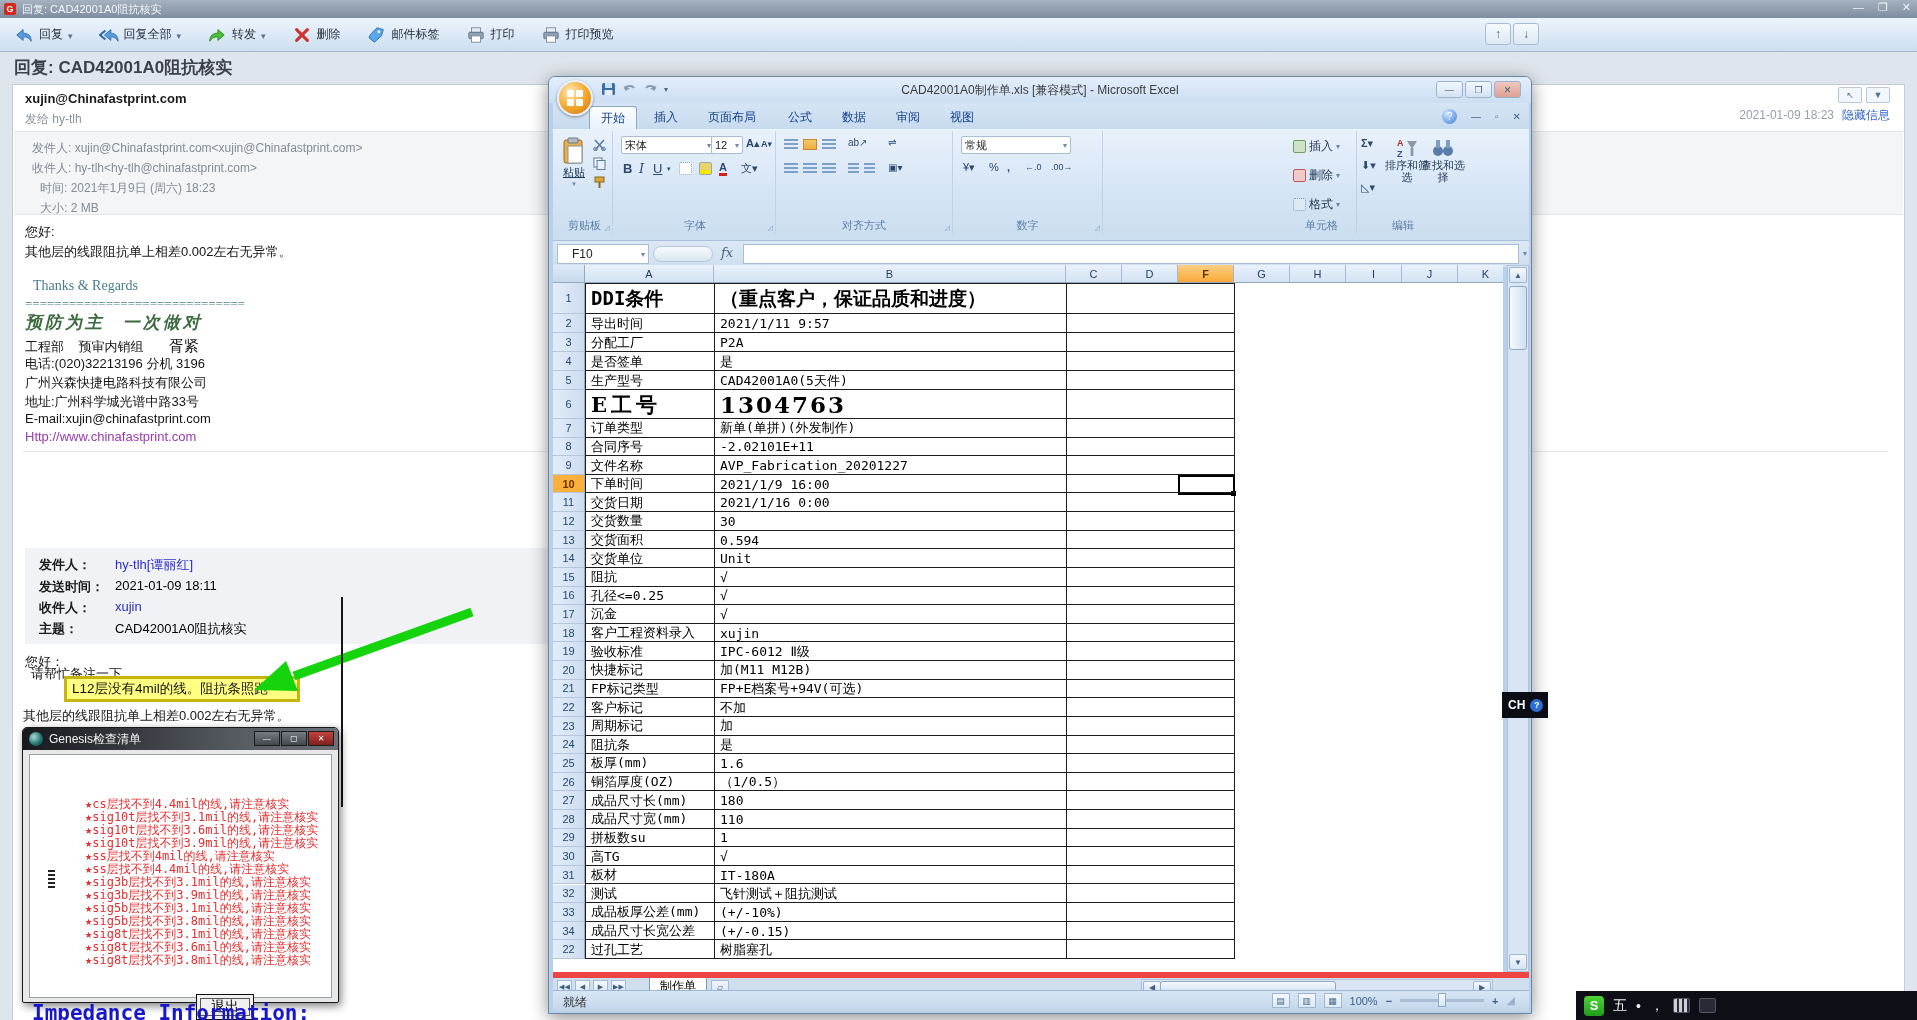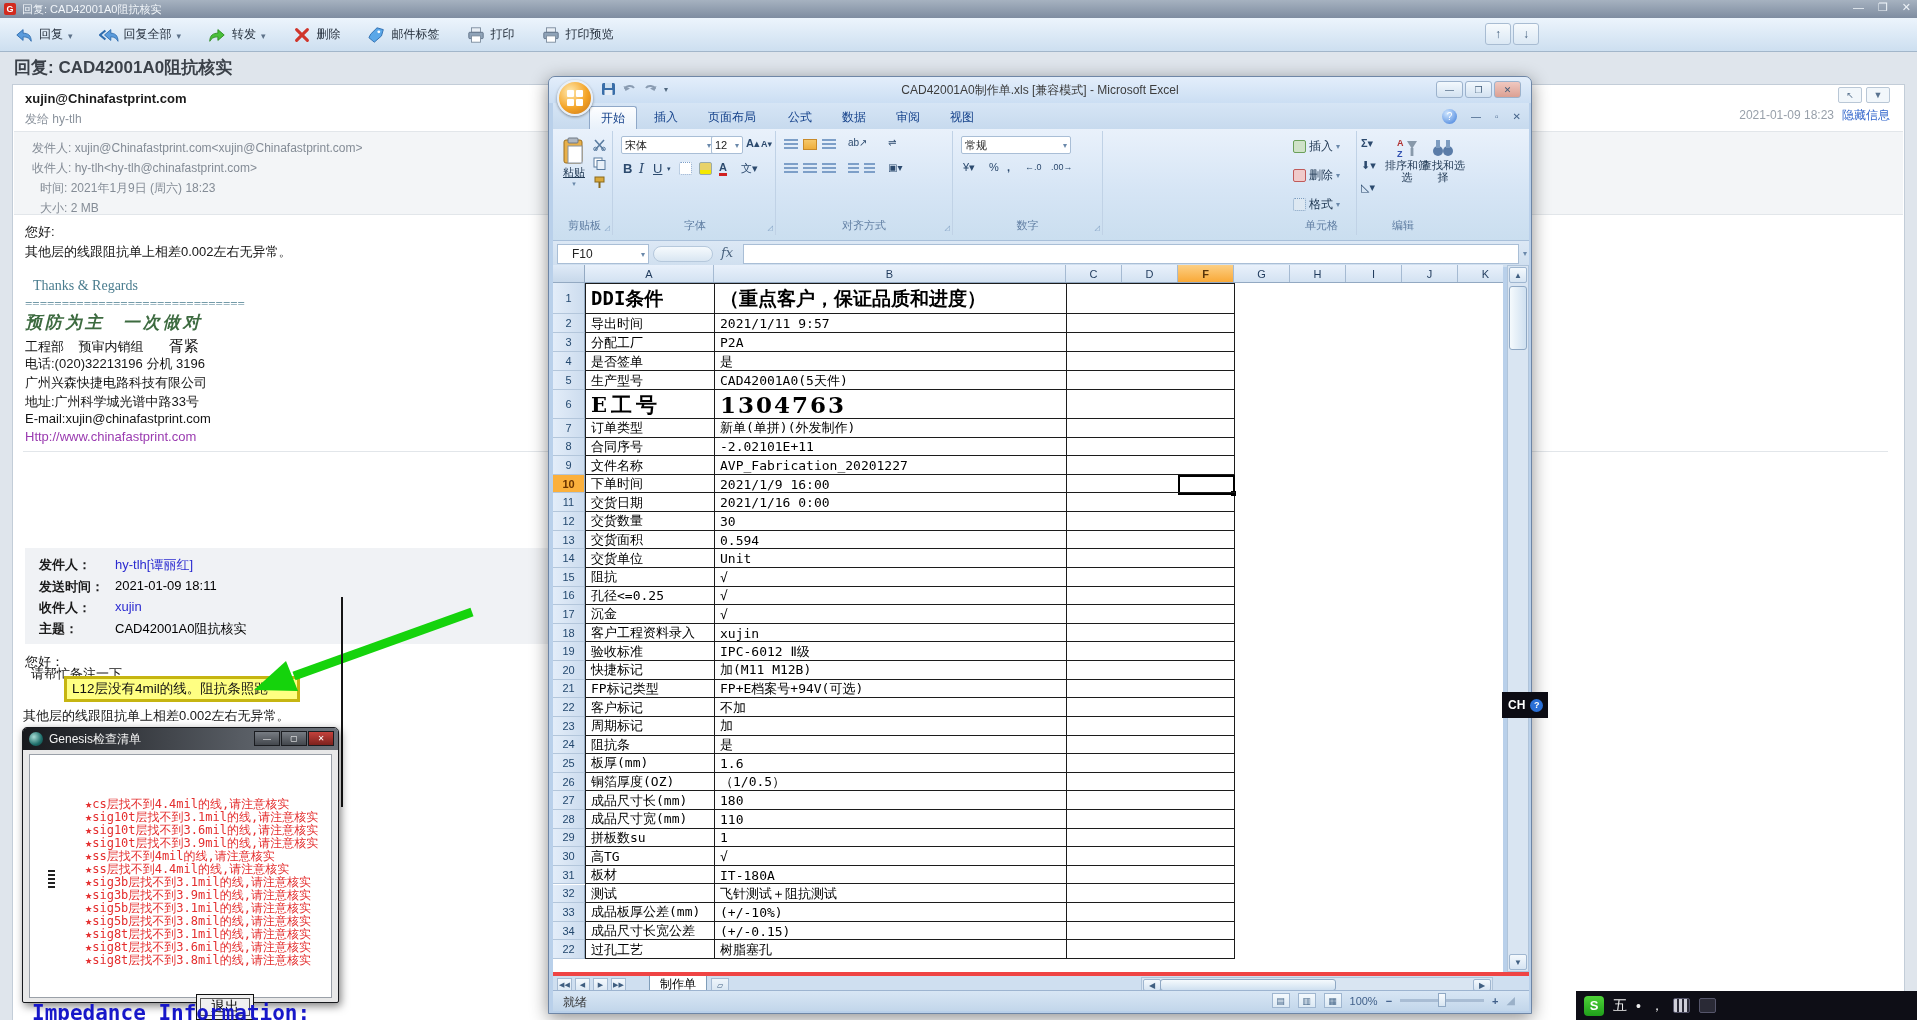--- a/index.html
+++ b/index.html
@@ -107,21 +107,21 @@
   .big6a{font-size:21px;font-weight:bold;letter-spacing:4px;font-family:"DejaVu Serif",serif;}
   .big6b{font-size:23px;font-weight:bold;font-family:"DejaVu Serif",serif;letter-spacing:2px;}
   .vline{position:absolute;top:0;width:1px;height:676px;background:#1c1c1c;}
   #topline{position:absolute;left:32px;top:0;width:650px;height:1px;background:#1c1c1c;}
   #sel-cell{position:absolute;left:625px;top:192px;width:57px;height:20px;border:2px solid #000;}
   #sel-cell i{position:absolute;right:-3px;bottom:-3px;width:5px;height:5px;background:#000;}
 
   #v-scroll{position:absolute;left:958px;top:188px;width:22px;height:707px;background:#d9e5f2;border:1px solid #b0c4da;}
   .scr-btn{position:absolute;left:1px;width:18px;height:16px;background:linear-gradient(#f4f9fd,#d6e4f2);border:1px solid #9fb6d0;border-radius:2px;font-size:8px;color:#416082;display:flex;align-items:center;justify-content:center;}
   #v-thumb{position:absolute;left:1px;top:20px;width:18px;height:64px;background:linear-gradient(90deg,#f5fafd,#cfe0f0);border:1px solid #8fa8c4;border-radius:3px;}
-  #xl-tabs{position:absolute;left:4px;top:895px;width:976px;height:18px;background:#cfdff0;border-top:4px solid #ef4444;}
+  #xl-tabs{position:absolute;left:4px;top:895px;width:976px;height:18px;background:#cfdff0;border-top:6px solid #ef4444;}
   .tnav{position:absolute;top:2px;width:15px;height:14px;background:linear-gradient(#f4f9fd,#dae7f3);border:1px solid #a5bad2;font-size:7px;color:#3f5e80;display:flex;align-items:center;justify-content:center;}
   #sheet-tab{position:absolute;left:96px;top:0;height:17px;padding:0 10px;background:#fff;border:1px solid #7f9db9;border-top:none;font-size:12px;color:#000;display:flex;align-items:center;border-radius:0 0 3px 3px;}
   #tab-stub{position:absolute;left:158px;top:2px;width:18px;height:14px;background:linear-gradient(#eef5fb,#d8e6f2);border:1px solid #a5bad2;font-size:8px;color:#3f5e80;display:flex;align-items:center;justify-content:center;}
   #h-scroll{position:absolute;left:588px;top:1px;width:352px;height:16px;background:#d9e5f2;border:1px solid #b0c4da;}
   #h-thumb{position:absolute;left:18px;top:1px;width:176px;height:12px;background:linear-gradient(#f5fafd,#cfe0f0);border:1px solid #8fa8c4;border-radius:3px;}
   #xl-status{position:absolute;left:4px;top:913px;width:976px;height:21px;background:linear-gradient(#d8e6f4,#c2d6ea);border-top:1px solid #9db4d0;font-size:12px;color:#333;}
   #status-right{position:absolute;right:14px;top:2px;display:flex;align-items:center;gap:8px;color:#41608a;font-size:11px;}
   .viewbtn{width:18px;height:15px;border:1px solid #9fb6d0;background:linear-gradient(#f4f9fd,#dce9f4);font-size:9px;display:flex;align-items:center;justify-content:center;color:#4a6a8c;}
   #zoom-track{position:relative;width:84px;height:3px;background:#a9bdd4;}
   #zoom-track i{position:absolute;left:38px;top:-6px;width:8px;height:14px;background:linear-gradient(#f8fbfe,#d8e6f2);border:1px solid #8fa8c4;}

